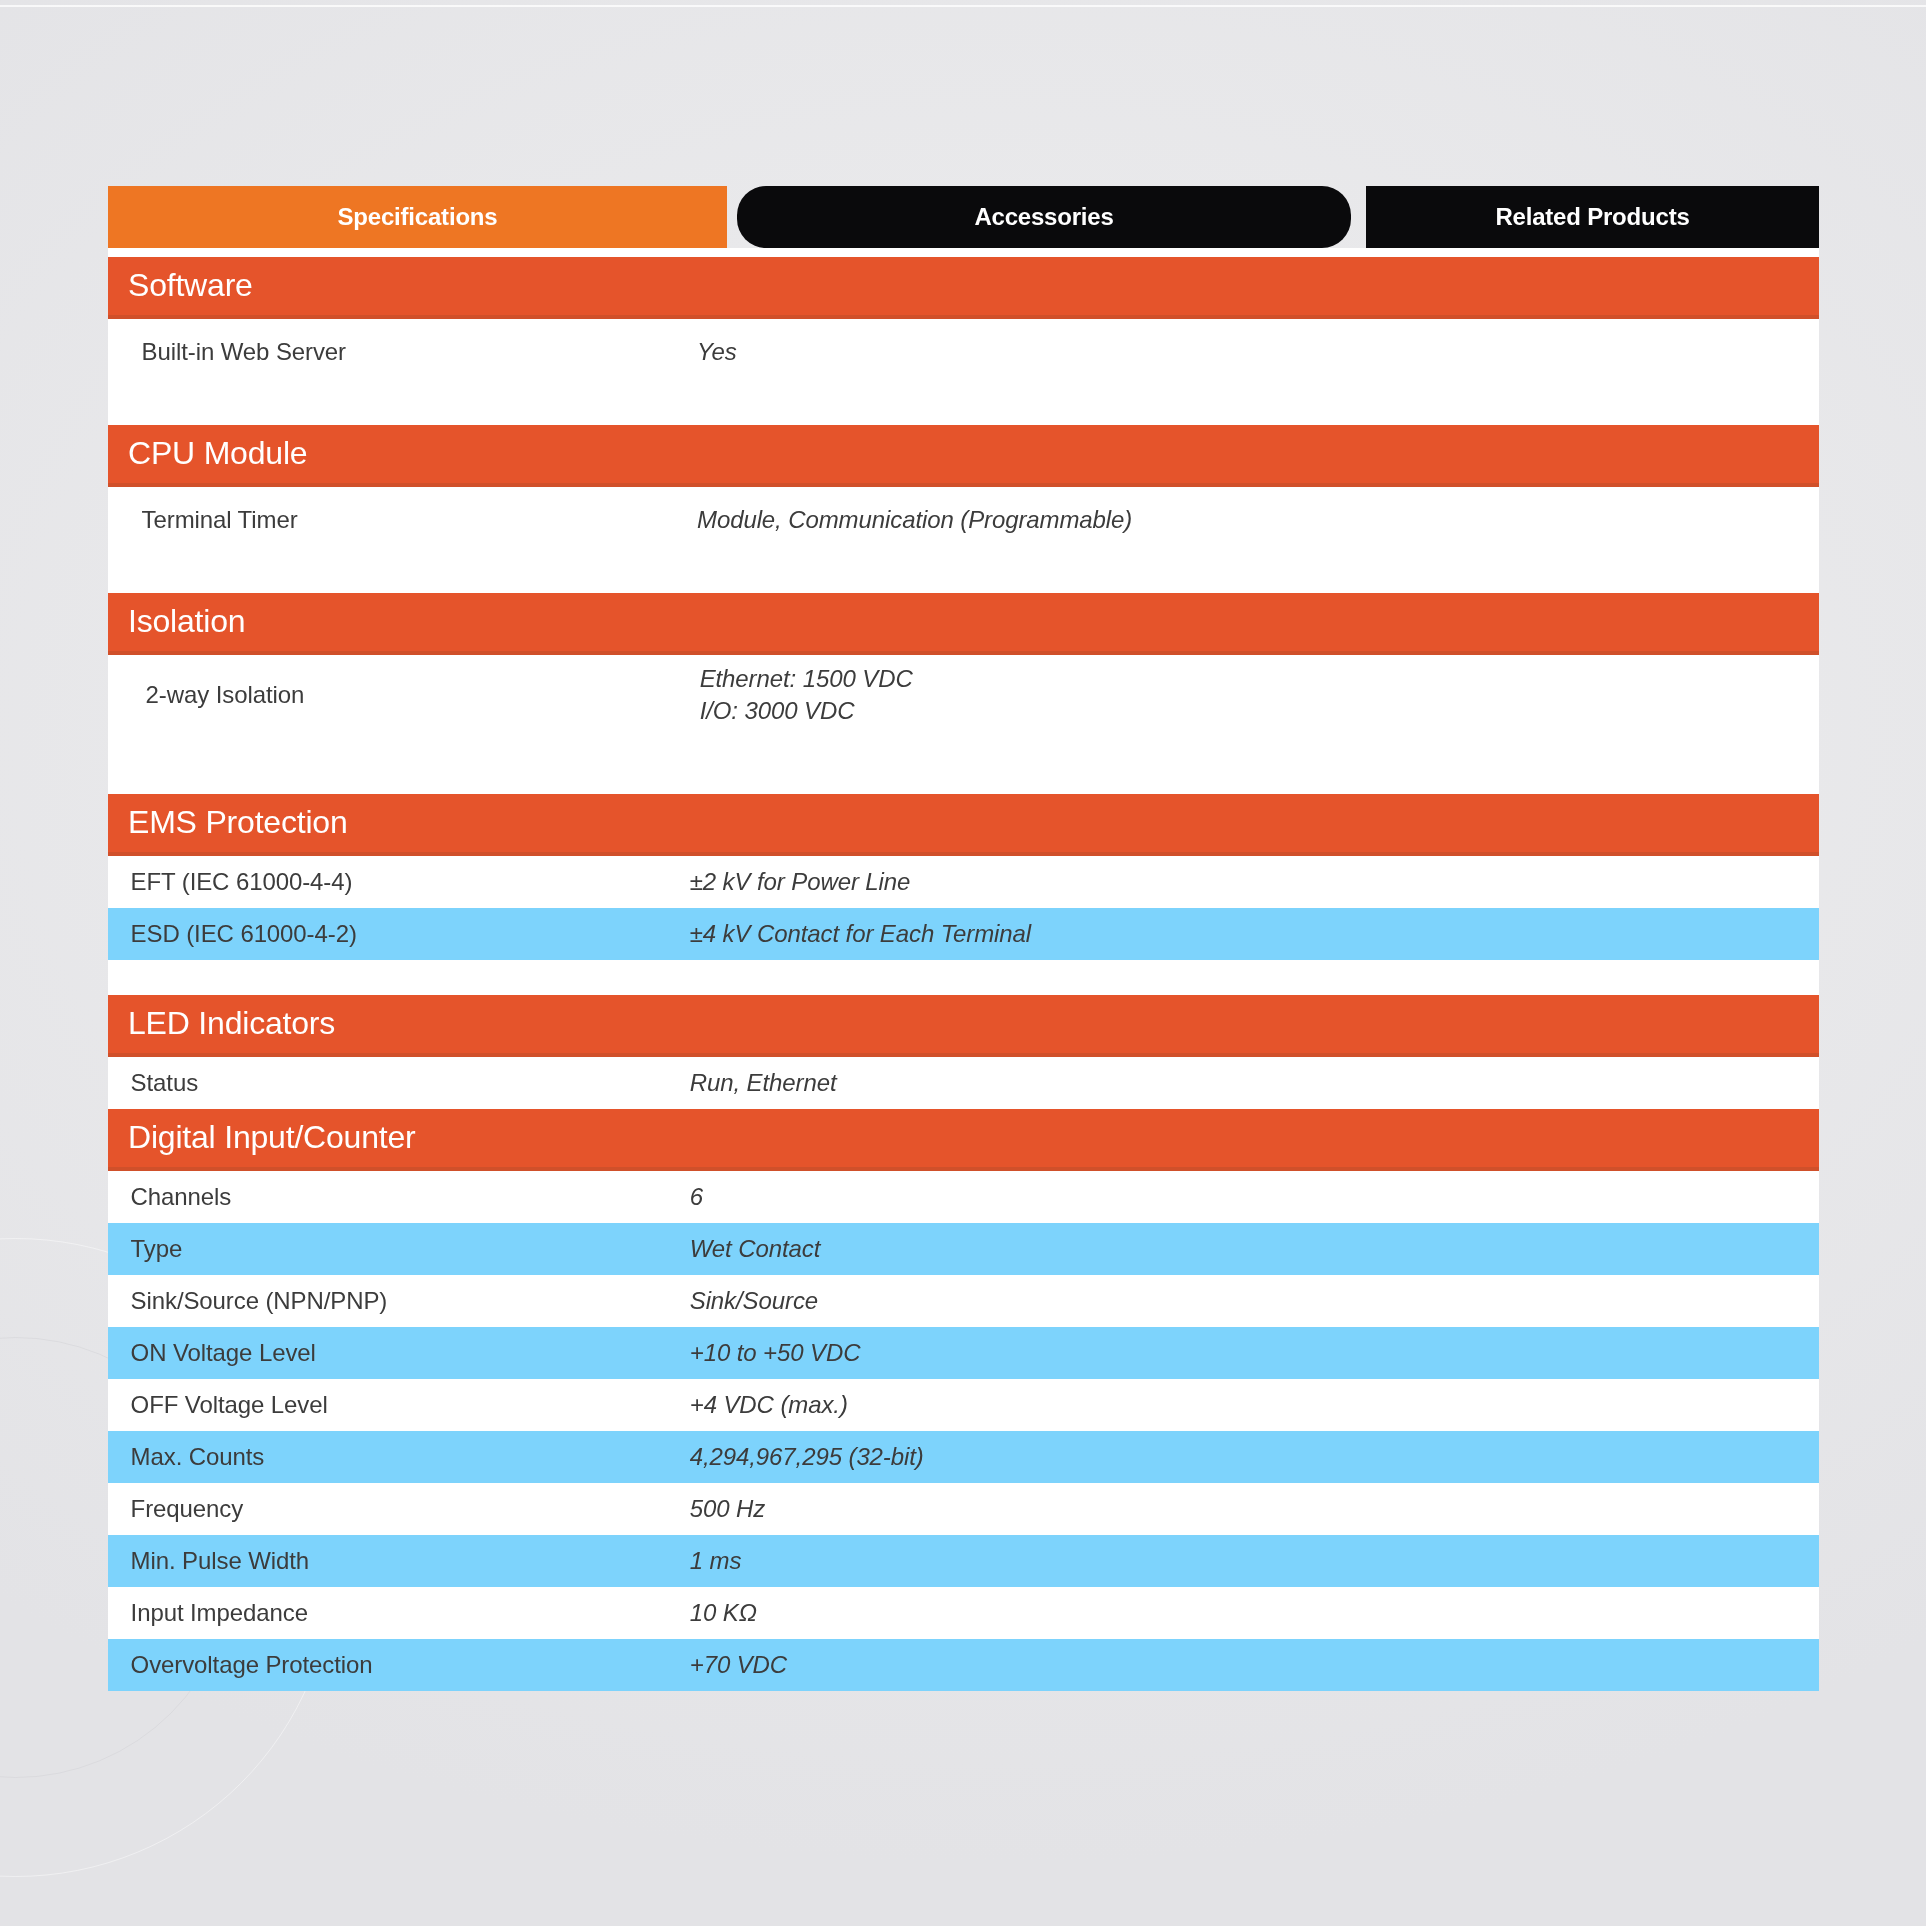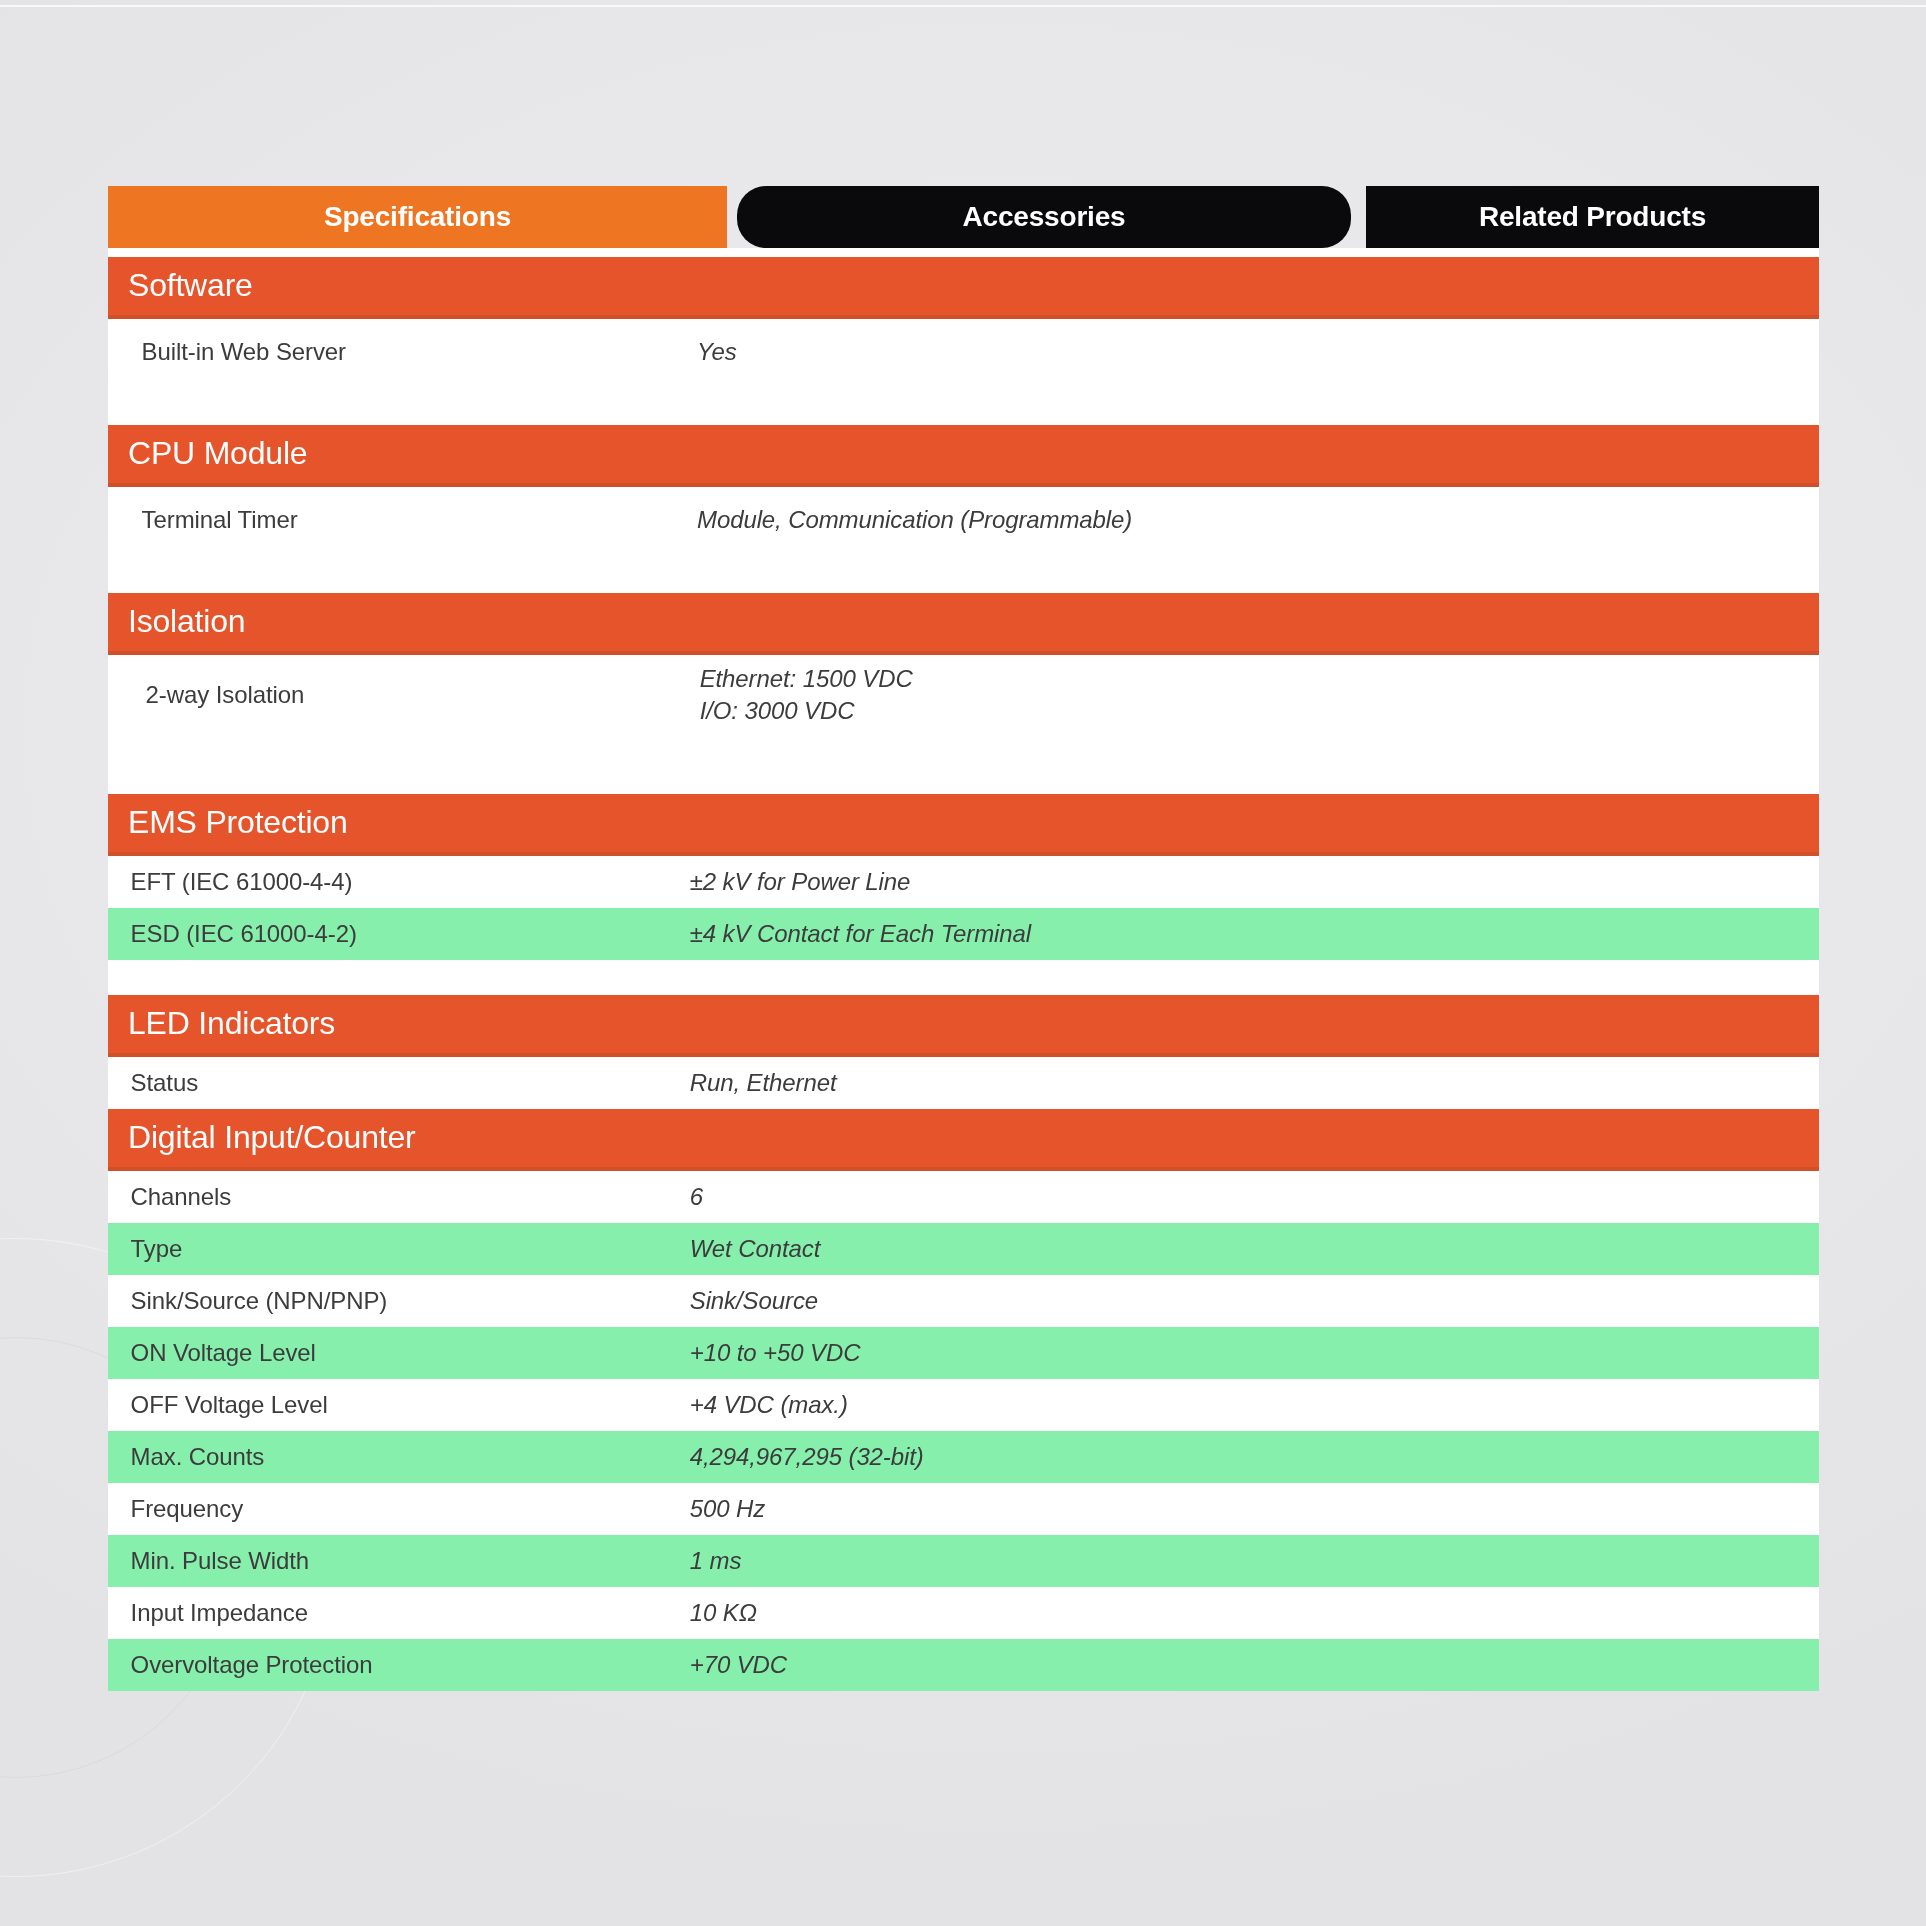--- a/index.html
+++ b/index.html
@@ -27,42 +27,42 @@
   .deco-c2{width:439px;height:439px;left:-205px;top:1337px;border-color:rgba(210,210,214,0.5);}
 
   .spec-wrap{
     position:absolute;left:108px;top:186px;width:1711px;
   }
 
   
   .tab-bar{display:flex;height:62px;}
   .tab{
     height:62px;display:flex;align-items:center;justify-content:center;
-    font-size:28px;font-weight:bold;color:#FFFFFF;
+    font-size:24px;font-weight:bold;color:#FFFFFF;
     letter-spacing:-0.2px;cursor:pointer;box-sizing:border-box;
   }
   .tab-active{background:#EE7623;flex:0 0 619px;margin-right:10px;}
   .tab-mid{background:#0A0A0C;flex:0 0 614px;margin-right:15px;border-radius:29px;}
   .tab-last{background:#0A0A0C;flex:1 1 auto;}
 
   .tab-gap-row{height:8.5px;background:#FFFFFF;}
 
   
   .section-header{
     height:62px;box-sizing:border-box;
     background:#E5542B;border-bottom:4.2px solid #D0502A;
     color:#FFFFFF;font-size:32px;letter-spacing:-0.2px;
     display:flex;align-items:center;padding-left:20px;
   }
   .row{
     display:flex;align-items:center;background:#FFFFFF;
     font-size:24px;color:#3C3C3C;letter-spacing:-0.1px;
     box-sizing:border-box;
   }
-  .row-alt{background:#86efac;align-items:center;}
+  .row-alt{background:#7dd3fc;align-items:center;}
   .row-std{height:52px;}
   .row-tall{height:106px;padding-bottom:40px;padding-left:11px;}   
   .row-xtall{height:139px;padding-bottom:59px;padding-left:15px;}  
   .row .cell-label{
     flex:0 0 34%;box-sizing:border-box;padding-left:22.6px;
   }
   .row .cell-value{
     flex:1 1 auto;white-space:pre-line;line-height:1.32;font-style:italic;
   }
   .section-gap{height:35px;background:#FFFFFF;}

